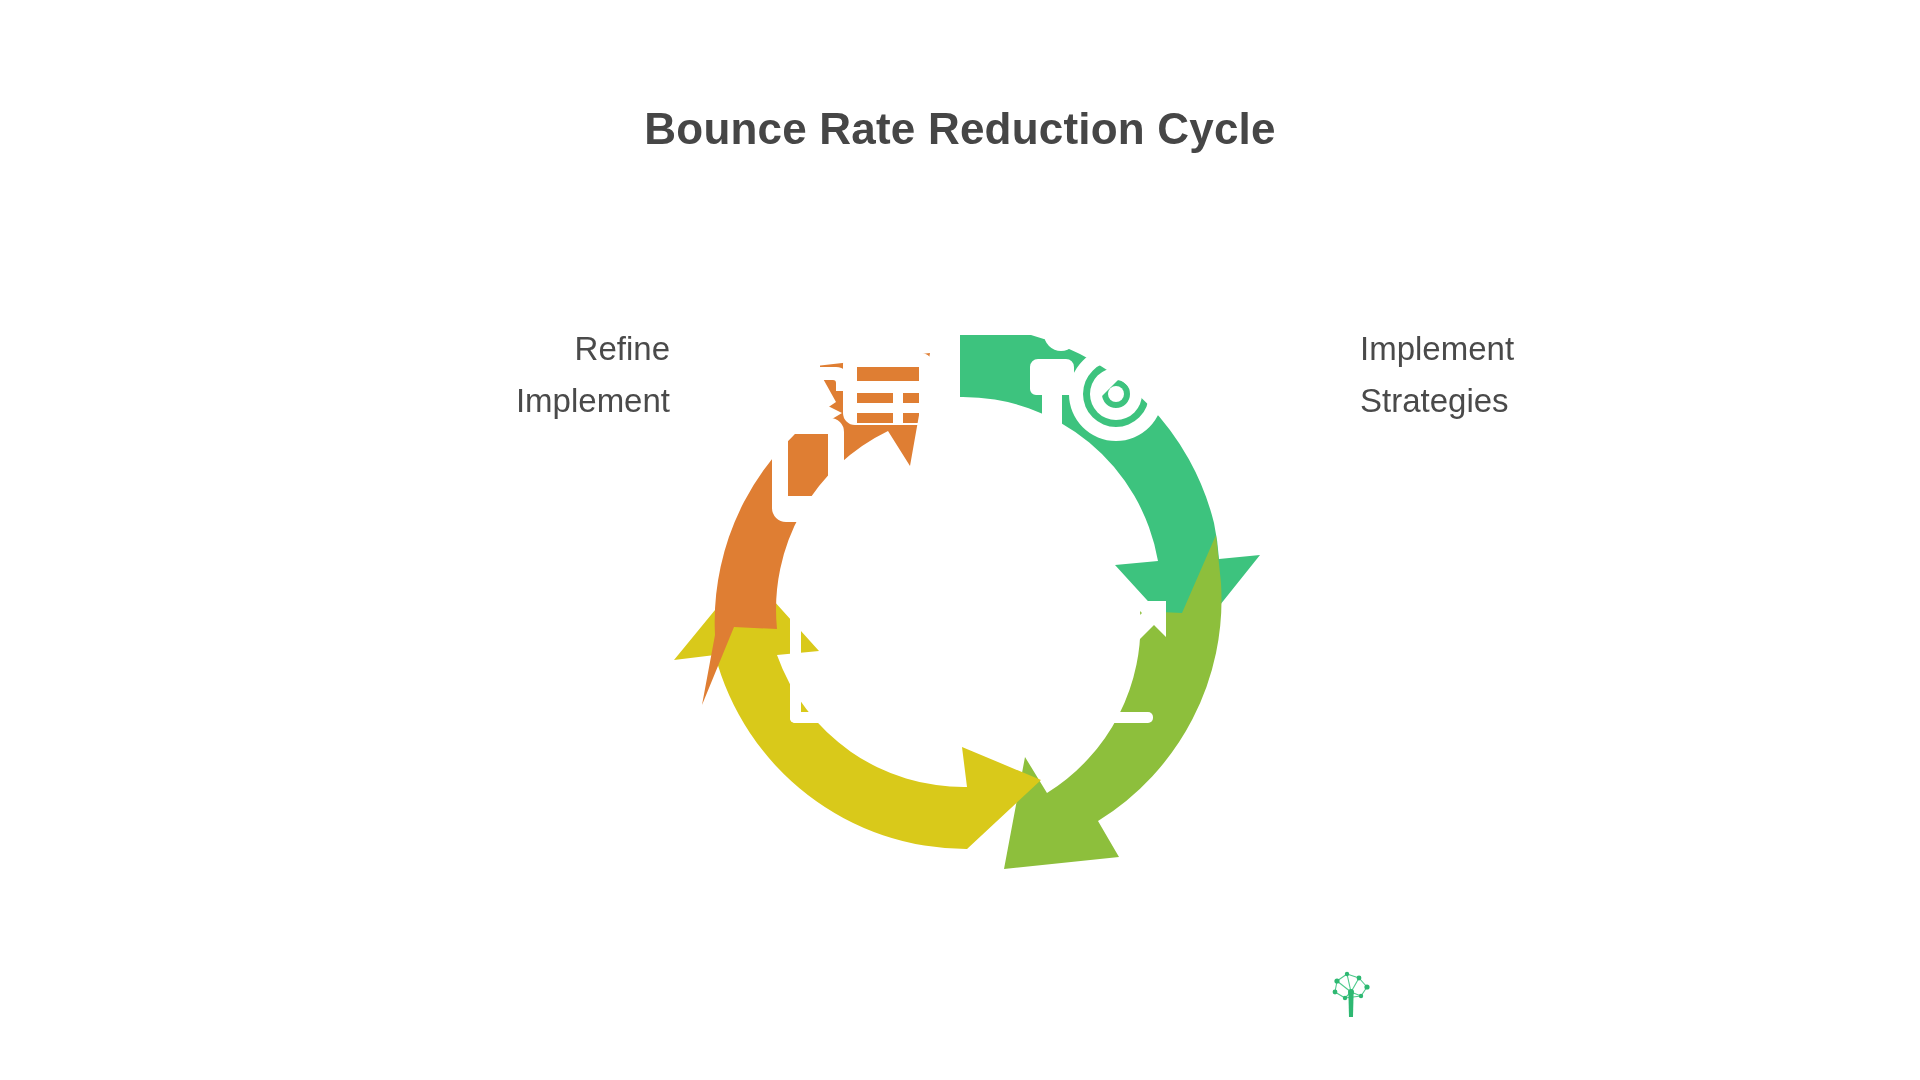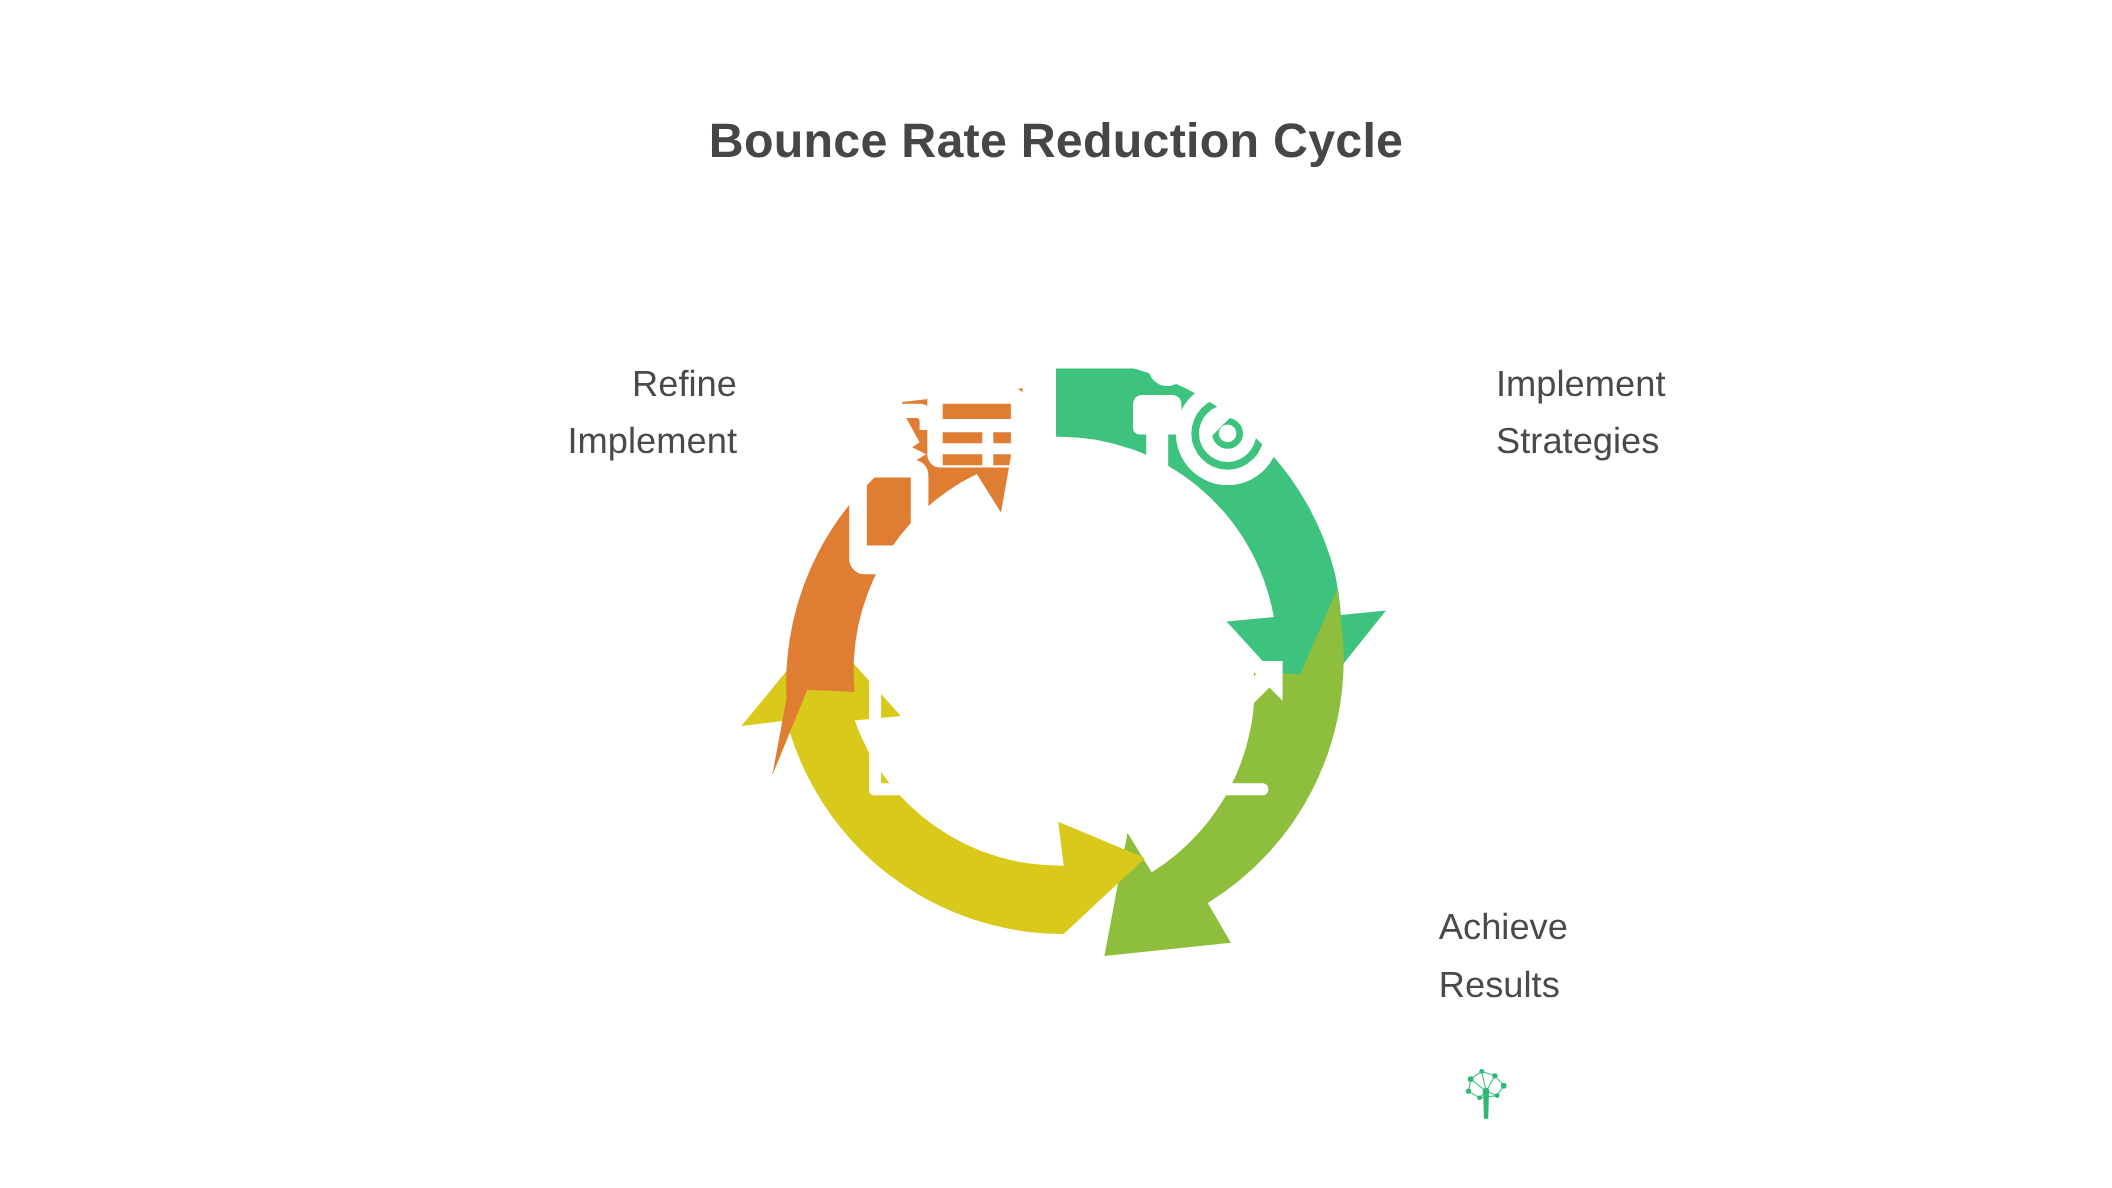--- a/index.html
+++ b/index.html
@@ -267,22 +267,20 @@
     </svg>
   </div>
 
   <div class="seg-label" id="label-refine">Refine
 Implement</div>
 
   <div class="seg-label" id="label-implement">Implement
 Strategies</div>
 
 
-  <div class="seg-label" id="label-achieve">Achieve
-Results</div>
 
   <div id="logo">
     <svg id="logo-mark" viewBox="0 0 56 56">
       <g stroke="#4CC98B" stroke-width="1.1" fill="none">
         <line x1="14" y1="16" x2="24" y2="9"></line>
         <line x1="24" y1="9" x2="36" y2="13"></line>
         <line x1="36" y1="13" x2="44" y2="22"></line>
         <line x1="44" y1="22" x2="38" y2="31"></line>
         <line x1="38" y1="31" x2="28" y2="27"></line>
         <line x1="28" y1="27" x2="14" y2="16"></line>

